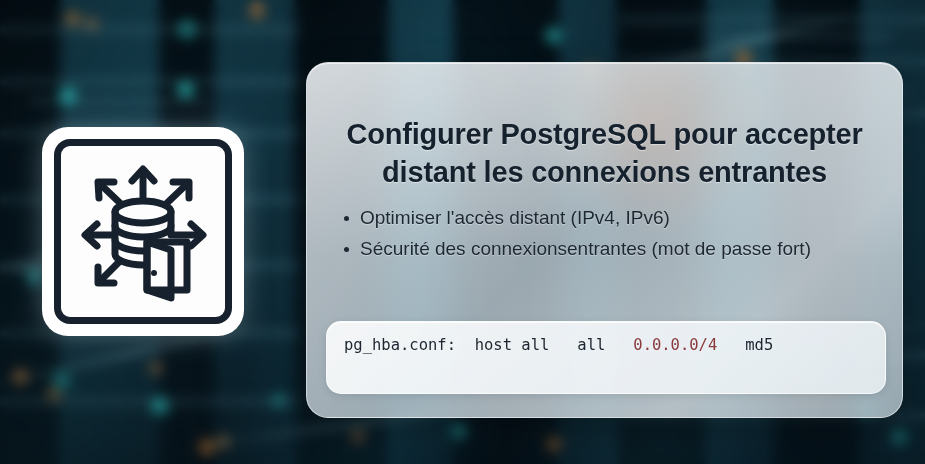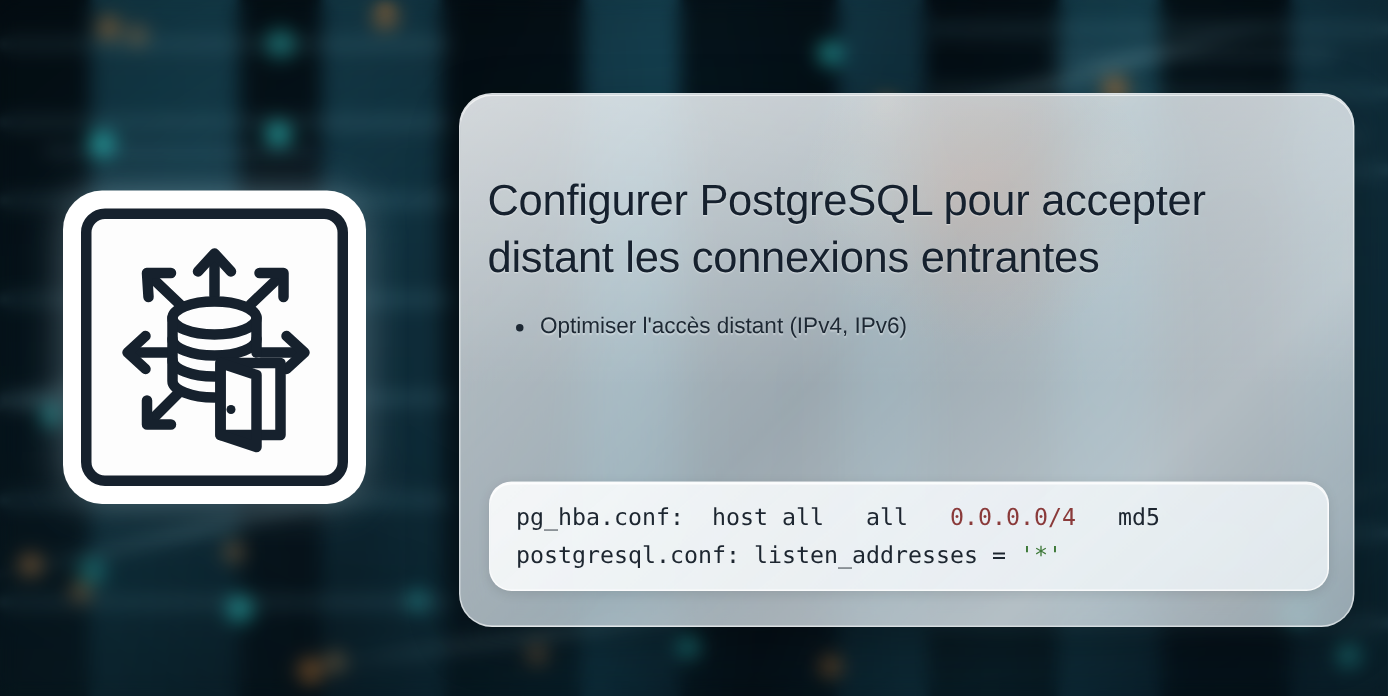--- a/index.html
+++ b/index.html
@@ -65,34 +65,34 @@
     pointer-events:none;
   }
   #glass-warm{
     position:absolute;left:38%;top:-12%;width:40%;height:60%;
     background:radial-gradient(ellipse,rgba(226,182,158,.30),rgba(226,182,158,0) 70%);
     pointer-events:none;
   }
 
   #title{
     position:absolute;left:18px;right:18px;top:34px;
-    text-align:left;color:#16212e;
-    font-size:29px;font-weight:normal;line-height:1.30;
+    text-align:center;color:#16212e;
+    font-size:29px;font-weight:bold;line-height:1.30;
     letter-spacing:-.2px;
     text-shadow:0 1px 1px rgba(255,255,255,.5);
   }
   #title .l2{display:block;}
 
   #bullets{
     position:absolute;left:32px;right:22px;top:140px;
     list-style:none;margin:0;padding:0;
   }
   #bullets li{
     position:relative;padding-left:21px;
-    color:#1d2833;font-size:15px;line-height:29px;margin-bottom:2px;
+    color:#1d2833;font-size:19px;line-height:29px;margin-bottom:2px;
     white-space:nowrap;
     text-shadow:0 1px 1px rgba(255,255,255,.4);
   }
   #bullets li::before{
     content:"";position:absolute;left:5px;top:12.5px;
     width:5px;height:5px;border-radius:50%;background:#1d2833;
   }
 
   #code{
     position:absolute;left:19px;top:258px;width:560px;height:73px;
@@ -227,21 +227,21 @@
     <div id="glass-sheen"></div>
     <div id="glass-warm"></div>
 
     <h1 id="title">
       <span class="l1">Configurer PostgreSQL pour accepter</span>
       <span class="l2">distant les connexions entrantes</span>
     </h1>
 
     <ul id="bullets">
       <li>Optimiser l'accès distant (IPv4, IPv6)</li>
+      <li>Sécurité des connexionsentrantes (mot de passe fort)</li>
     </ul>
 
     <div id="code">
       <pre><span>pg_hba.conf:  host all   all   </span><span class="tok-addr">0.0.0.0/4</span><span>   md5</span></pre>
-      <pre><span>postgresql.conf: listen_addresses = </span><span class="tok-star">'*'</span></pre>
     </div>
   </div>
 
 </div>
 
 </body></html>

